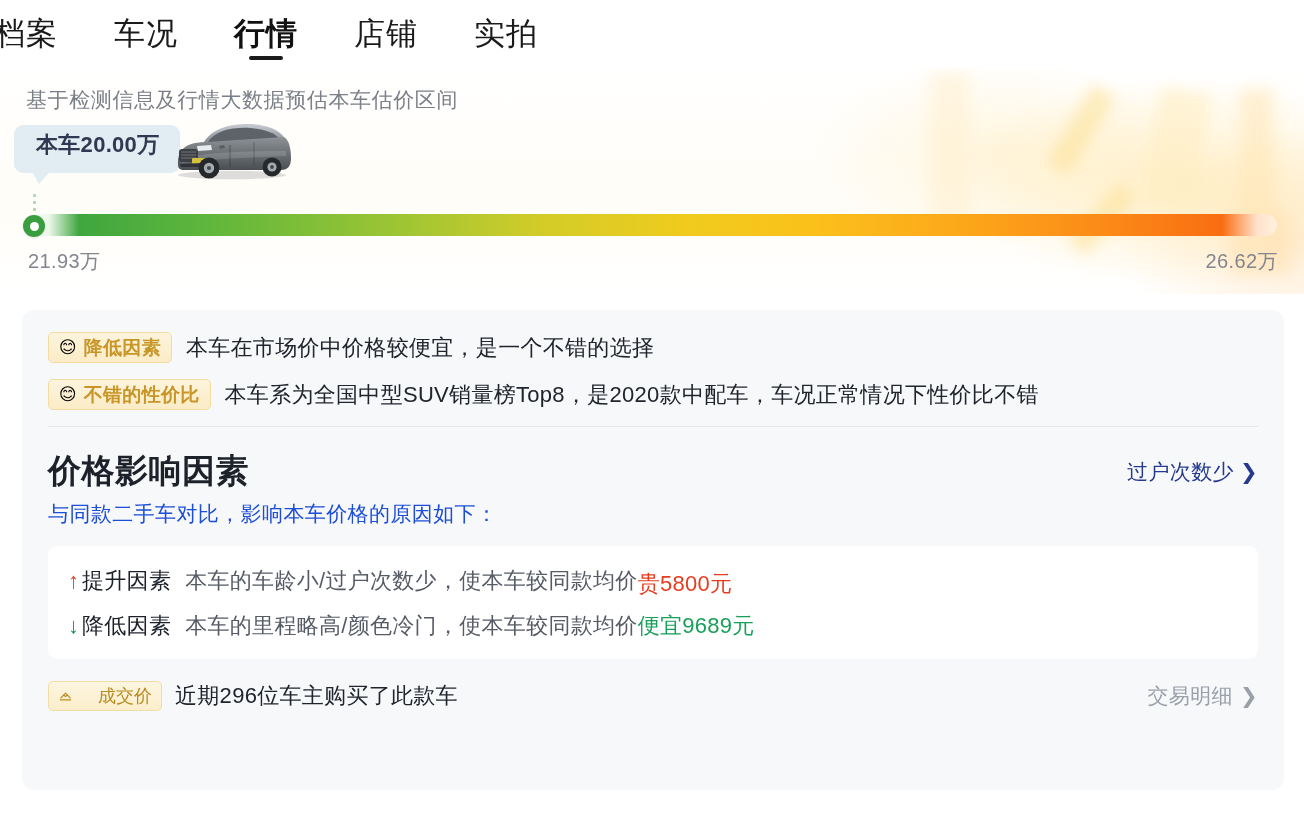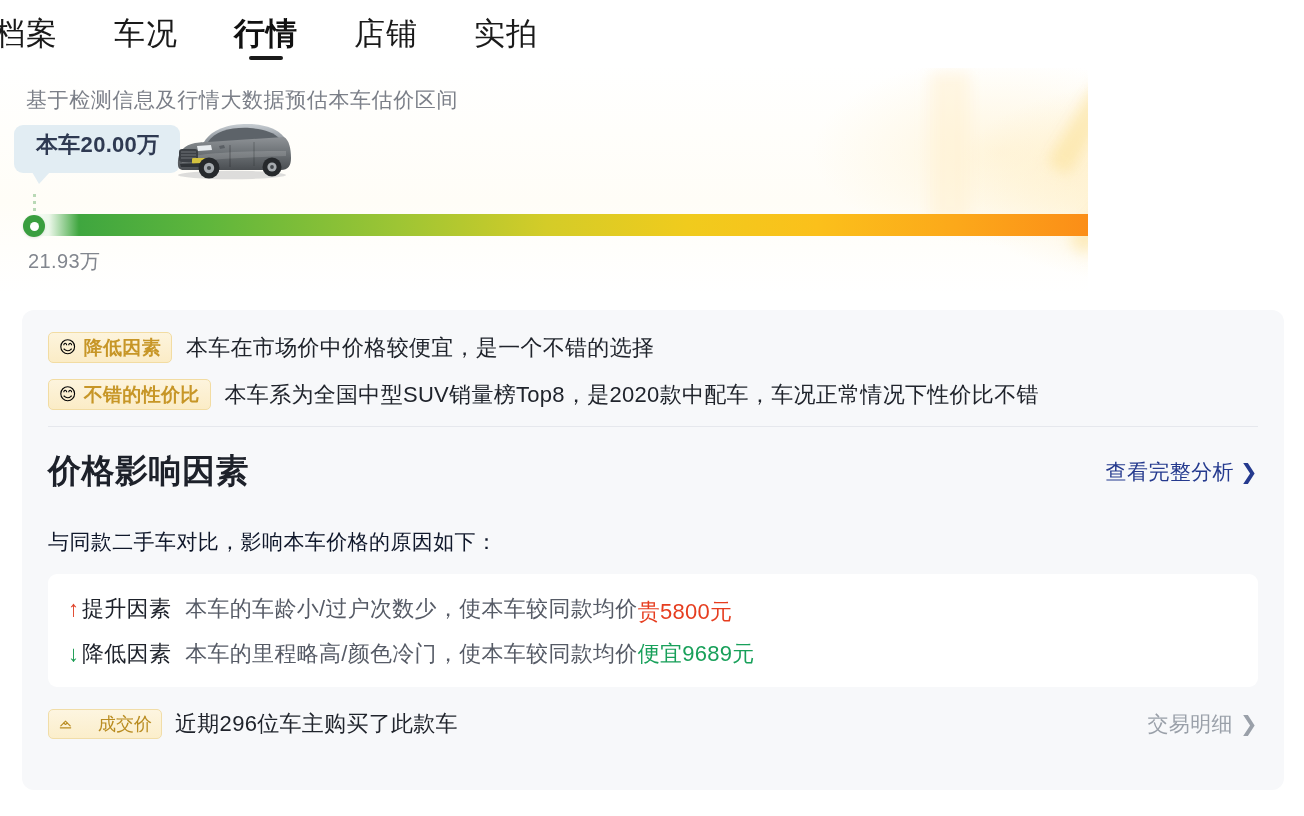--- a/index.html
+++ b/index.html
@@ -52,21 +52,21 @@
     width: 34px;
     height: 4px;
     border-radius: 2px;
     background: #1a1a1a;
   }
 
   
   .hero {
     position: absolute;
     top: 62px; left: 0;
-    width: 1088px;
+    width: 1304px;
     height: 232px;
     overflow: hidden;
   }
   .hero-bg {
     position: absolute;
     inset: 0;
     background:
       radial-gradient(ellipse 330px 150px at 1180px 120px, rgba(255,228,160,0.55), rgba(255,255,255,0) 70%),
       radial-gradient(ellipse 260px 130px at 1000px 90px, rgba(255,236,190,0.45), rgba(255,255,255,0) 72%),
       radial-gradient(ellipse 240px 160px at 1290px 180px, rgba(255,212,150,0.40), rgba(255,255,255,0) 70%),
@@ -256,23 +256,23 @@
     align-items: center;
     gap: 6px;
     font-size: 21px;
     color: #253a8e;
     cursor: pointer;
     letter-spacing: 0.4px;
   }
   .sec-link .chev { font-size: 21px; line-height: 1; }
 
   .sec-sub {
-    margin-top: 34px;
+    margin-top: 6px;
     font-size: 21px;
-    color: #0f172a;
+    color: #1d4ed8;
     letter-spacing: 0.4px;
   }
 
   
   .factor-box {
     margin-top: 18px;
     background: #ffffff;
     border-radius: 9px;
     padding: 16px 20px 18px 20px;
   }
@@ -453,21 +453,21 @@
         <span class="tag-label">不错的性价比</span>
       </span>
       <span class="tag-text">本车系为全国中型SUV销量榜Top8，是2020款中配车，车况正常情况下性价比不错</span>
     </div>
 
     <div class="divider"></div>
 
     <div class="sec-head">
       <div class="sec-title">价格影响因素</div>
       <div class="sec-link">
-        <span>查看完整分析</span>
+        <span>过户次数少</span>
         <span class="chev">❯</span>
       </div>
     </div>
 
     <div class="sec-sub">与同款二手车对比，影响本车价格的原因如下：</div>
 
     <div class="factor-box">
       <div class="factor-row">
         <span class="arrow up">↑</span>
         <span class="factor-name">提升因素</span>

